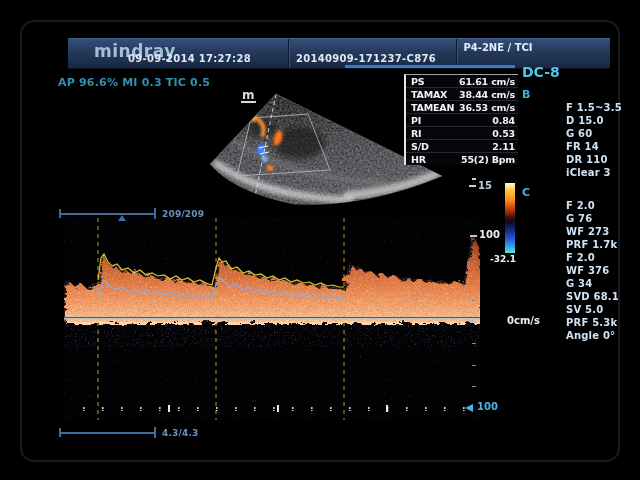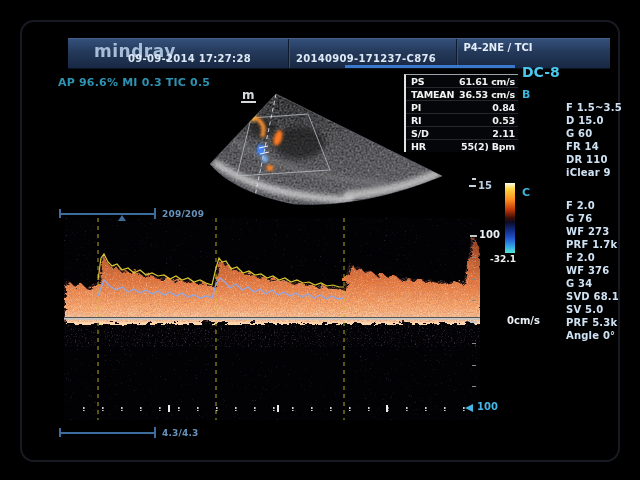--- a/index.html
+++ b/index.html
@@ -145,20 +145,24 @@
     </svg>
   </div>
   <div class="abs mmark">m</div>
 
   <div class="abs meas">
     <div class="row">
         <span class="lbl">PS</span>
         <span class="val">61.61 cm/s</span>
       </div>
     <div class="row">
+        <span class="lbl">TAMAX</span>
+        <span class="val">38.44 cm/s</span>
+      </div>
+    <div class="row">
         <span class="lbl">TAMEAN</span>
         <span class="val">36.53 cm/s</span>
       </div>
     <div class="row">
         <span class="lbl">PI</span>
         <span class="val">0.84</span>
       </div>
     <div class="row">
         <span class="lbl">RI</span>
         <span class="val">0.53</span>
@@ -183,21 +187,21 @@
   </div>
 
   <div class="abs sidebar">
     <div class="model">DC-8</div>
     <div class="sec-title">B</div>
     <div class="pline">F 1.5~3.5</div>
     <div class="pline">D 15.0</div>
     <div class="pline">G 60</div>
     <div class="pline">FR 14</div>
     <div class="pline">DR 110</div>
-    <div class="pline">iClear 9</div>
+    <div class="pline">iClear 3</div>
     <div class="sec-title">C</div>
     <div class="pline">F 2.0</div>
     <div class="pline">G 76</div>
     <div class="pline">WF 273</div>
     <div class="pline">PRF 1.7k</div>
     <div class="pline">F 2.0</div>
     <div class="pline">WF 376</div>
     <div class="pline">G 34</div>
     <div class="pline">SVD 68.1</div>
     <div class="pline">SV 5.0</div>

